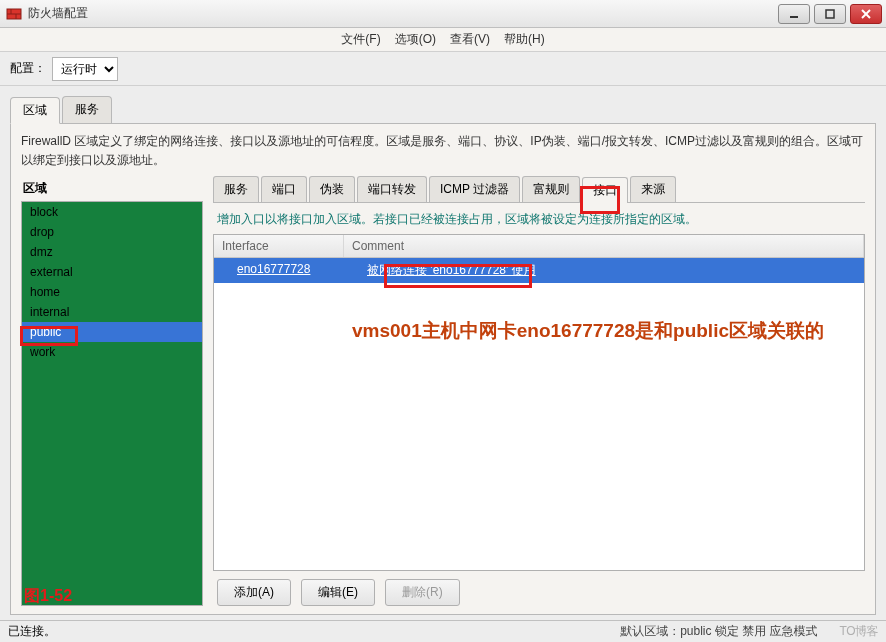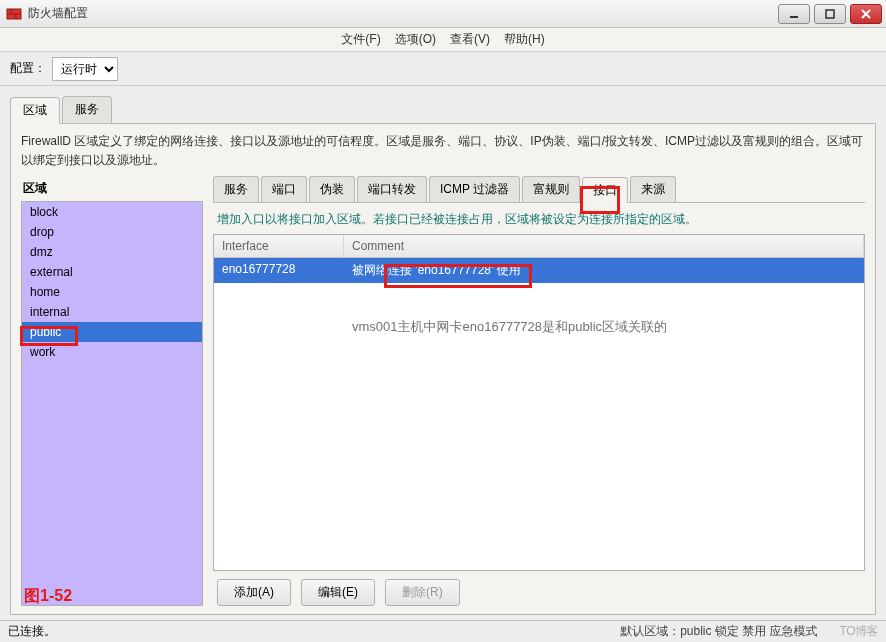--- a/index.html
+++ b/index.html
@@ -31,57 +31,57 @@
   .toptab { padding:4px 12px; border:1px solid #b8b8b8; border-bottom:none; background:#e5e3df;
     border-top-left-radius:4px; border-top-right-radius:4px; margin-right:2px; cursor:default; position:relative; }
   .toptab.active { background:#f5f3f0; top:1px; border-bottom:1px solid #f5f3f0; }
   .toptab-panel { border:1px solid #b8b8b8; background:#f5f3f0; padding:8px 10px 8px 10px; }
 
   .desc { color:#333; line-height:1.6; margin-bottom:6px; }
 
   .main-split { display:flex; height:430px; }
   .left-pane { width:182px; margin-right:10px; display:flex; flex-direction:column; }
   .left-pane .heading { font-weight:bold; padding:4px 2px; }
-  .zone-list { flex:1; border:1px solid #b0b0b0; background:#c4b5fd; overflow:auto; position:relative; }
+  .zone-list { flex:1; border:1px solid #b0b0b0; background:#15803d; overflow:auto; position:relative; }
   .zone-item { padding:3px 8px; cursor:default; }
   .zone-item.selected { background:#3874d6; color:#fff; }
 
   .right-pane { flex:1; display:flex; flex-direction:column; }
   .inner-tabs { display:flex; border-bottom:1px solid #b8b8b8; position:relative; }
   .inner-tab { padding:4px 10px; border:1px solid #b8b8b8; border-bottom:none; background:#e5e3df;
     border-top-left-radius:3px; border-top-right-radius:3px; margin-right:2px; cursor:default; }
   .inner-tab.active { background:#f5f3f0; position:relative; top:1px; }
   .inner-panel { flex:1; background:#f5f3f0; padding:8px 0 0 0; display:flex; flex-direction:column; }
   .hint { padding:0 4px 6px 4px; color:#0f766e; }
 
   .iface-table { border:1px solid #b0b0b0; background:#fff; flex:1; position:relative; overflow:hidden; }
   .thead { display:flex; background:linear-gradient(to bottom,#f6f6f6,#e6e6e6); border-bottom:1px solid #c5c5c5; }
   .th { padding:4px 8px; color:#666; font-weight:normal; border-right:1px solid #d8d8d8; }
   .th.c1 { width:130px; }
   .th.c2 { flex:1; }
   .trow { display:flex; }
   .trow.selected { background:#3874d6; color:#fff; }
-  .td { padding:4px 8px; }
+  .td { padding:4px 23px;text-decoration:underline; }
   .td.c1 { width:130px; }
   .td.c2 { flex:1; }
 
   .btnrow { display:flex; gap:10px; padding:8px 0 0 4px; }
   .btn { padding:4px 16px; border:1px solid #b0b0b0; border-radius:3px;
     background:linear-gradient(to bottom,#f6f6f6,#e4e4e4); cursor:default; }
   .btn.disabled { color:#9a9a9a; }
 
   
   .statusbar { position:absolute; bottom:0; left:0; right:0; height:22px; border-top:1px solid #c0c0c0;
     background:#ededed; display:flex; align-items:center; justify-content:space-between; padding:0 8px; font-size:12px; }
   .statusbar .right { color:#444; }
   .statusbar .right .wm { color:#b0b0b0; margin-left:22px; letter-spacing:-0.5px; }
 
   
   .redbox { position:absolute; border:3px solid #e41b1b; pointer-events:none; }
-  .annotation { position:absolute; color:#737373; font-weight:normal; font-size:13px; pointer-events:none; }
+  .annotation { position:absolute; color:#c2410c; font-weight:bold; font-size:19px; pointer-events:none; }
   .figlabel { position:absolute; color:#e41b1b; font-weight:bold; font-size:16px; pointer-events:none; }
 </style>
 </head>
 <body>
 
 <div class="titlebar">
   <span class="app-icon">
     <svg viewBox="0 0 16 16">
         <rect x="1" y="3" width="14" height="10" fill="#d9332b" stroke="#8b1e19"></rect>
         <line x1="1" y1="8" x2="15" y2="8" stroke="#8b1e19"></line>

